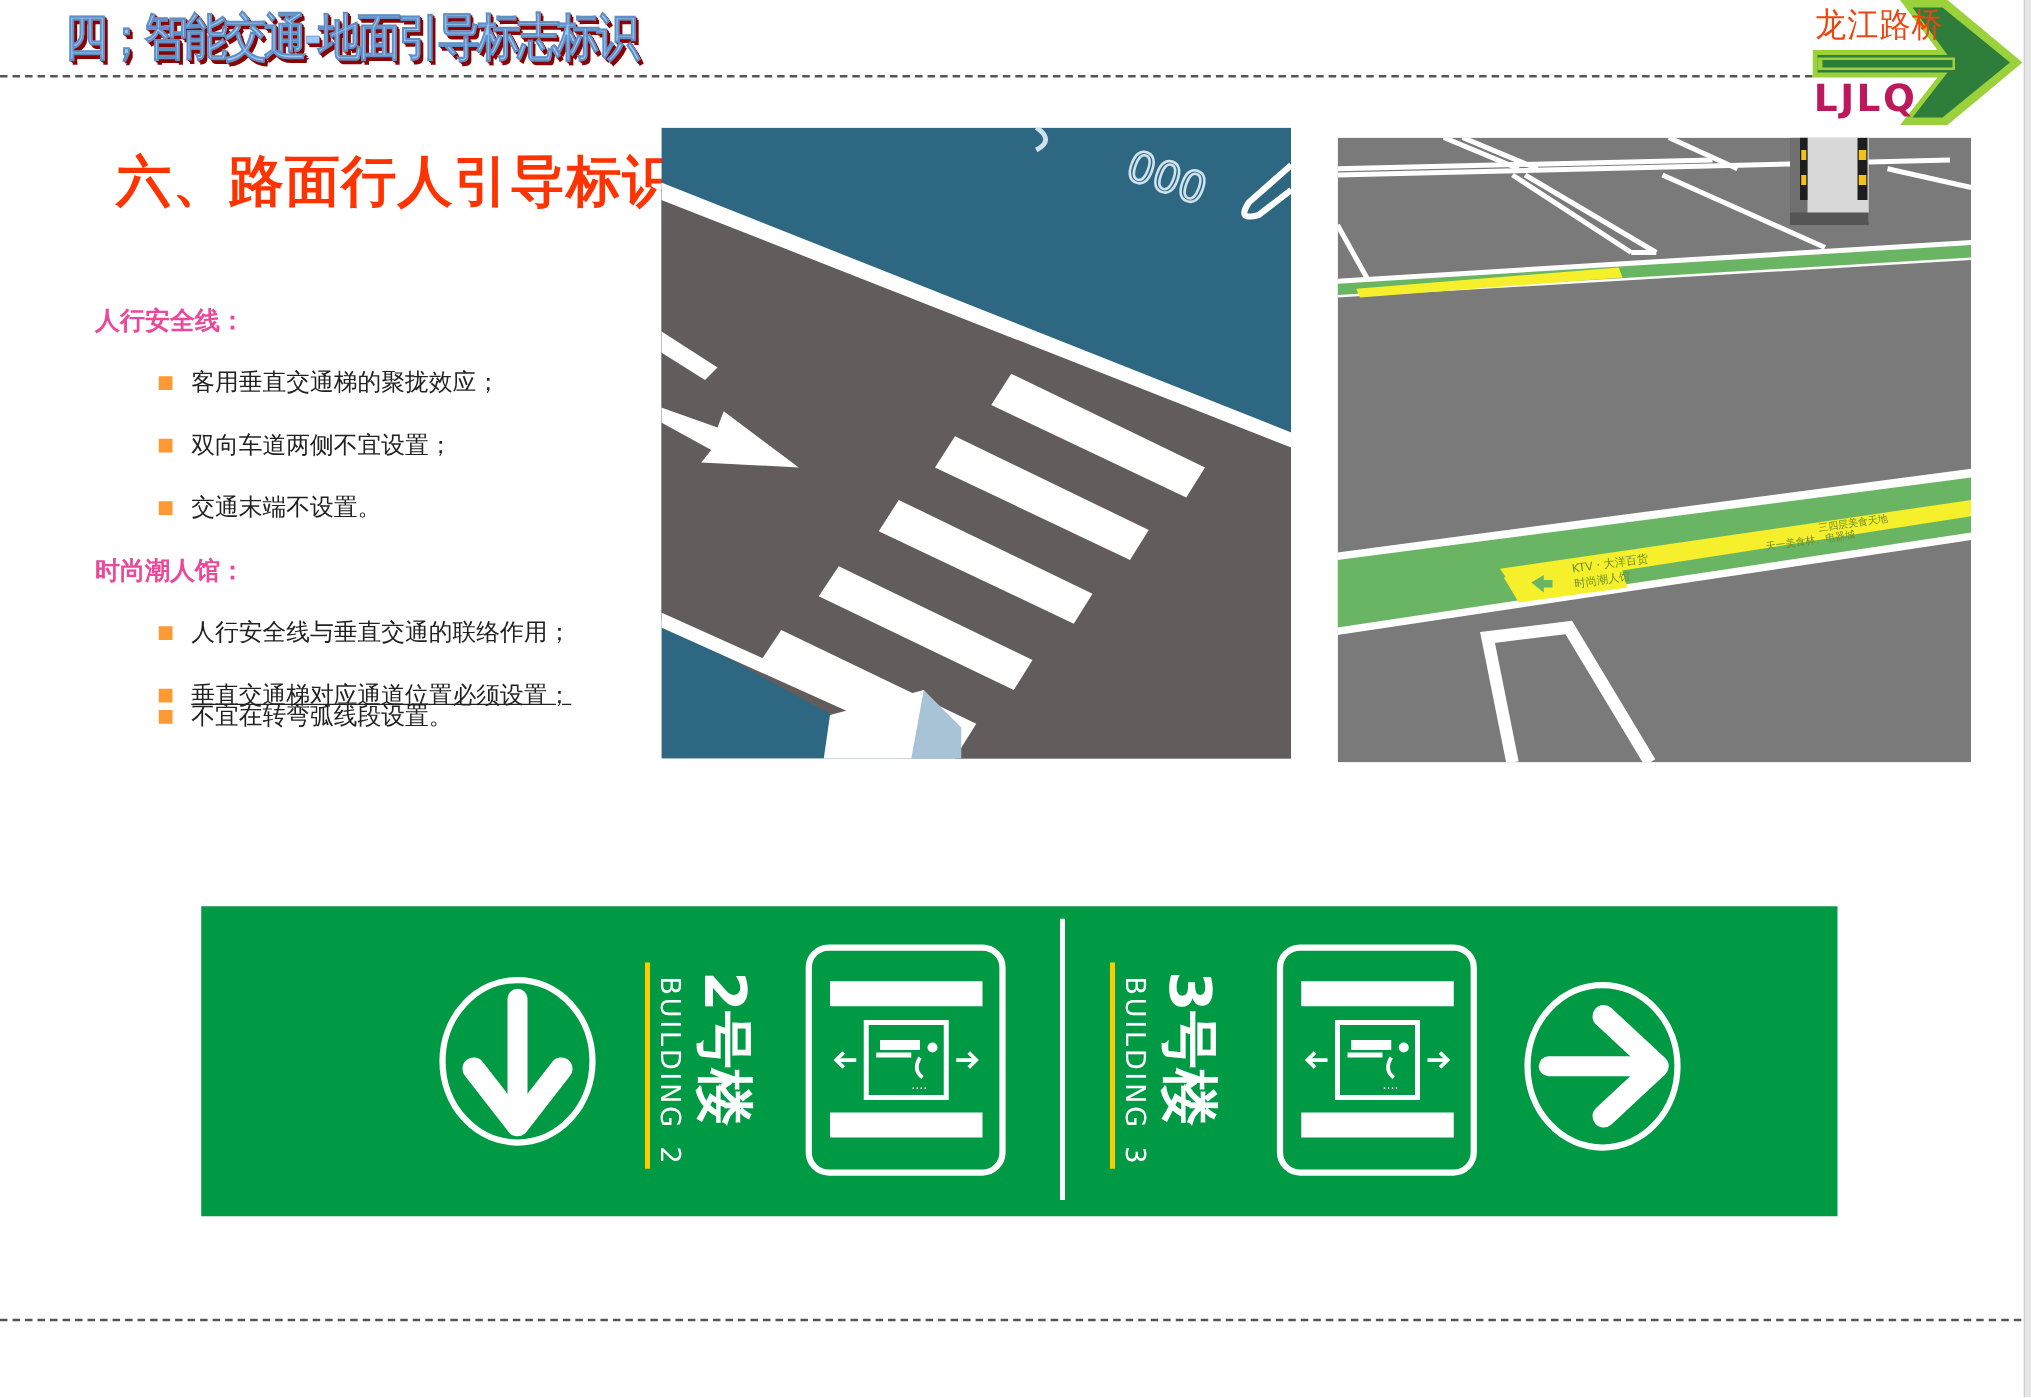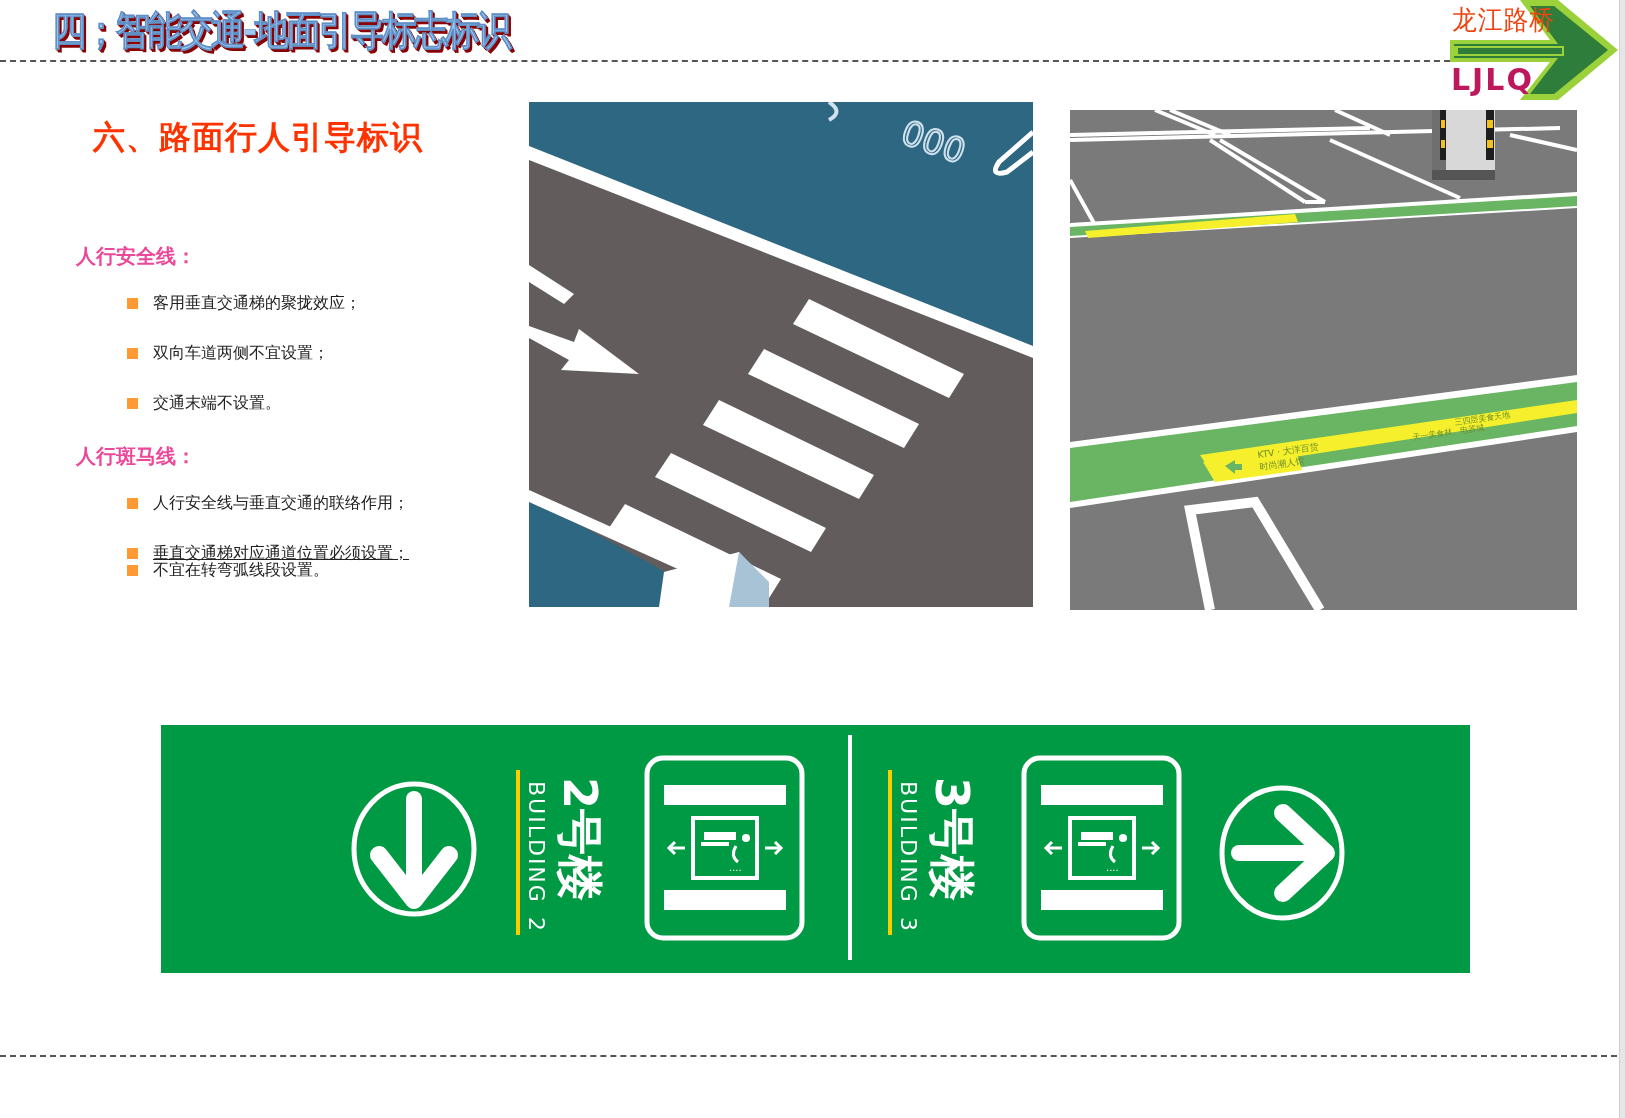--- a/index.html
+++ b/index.html
@@ -38,29 +38,29 @@
   .logo-en {
     left: 1451px; top: 62px; font-size: 30px; font-weight: bold; color: #be185d;
     font-family: "DejaVu Sans", sans-serif; letter-spacing: 2px;
   }
 
   
   .scroll-track { left: 1619px; top: 0; width: 6px; height: 1118px; background: #e6e6e6; border-left: 1px solid #cfcfcf; }
 
   
   .section-title {
-    left: 93px; top: 116px; font-size: 32px; font-weight: bold; color: #ff3300;
+    left: 93px; top: 116px; font-size: 44px; font-weight: bold; color: #ff3300;
     letter-spacing: 1px; white-space: nowrap; font-family: Liberation Mono, monospace;
   }
 
   .group-heading {
     left: 76px; font-size: 20px; font-weight: bold; color: #ec4899; white-space: nowrap;
   }
   .bullet-item {
-    left: 127px; font-size: 16px; color: #222222; white-space: nowrap;
+    left: 127px; font-size: 19px; color: #222222; white-space: nowrap;
     display: flex; align-items: center;
   }
   .bullet-sq {
     width: 11px; height: 11px; background: #ff9933; margin-right: 15px; display: inline-block;
   }
 
   
   .photo { overflow: hidden; }
   .photo svg { display: block; }
 
@@ -95,21 +95,21 @@
 </div>
 <div class="abs bullet-item" style="top:343px;">
   <span class="bullet-sq"></span>
   <span>双向车道两侧不宜设置；</span>
 </div>
 <div class="abs bullet-item" style="top:393px;align-items:center;">
   <span class="bullet-sq"></span>
   <span>交通末端不设置。</span>
 </div>
 
-<div class="abs group-heading" style="top:443px;">人行斑马线：</div>
+<div class="abs group-heading" style="top:443px;">时尚潮人馆：</div>
 <div class="abs bullet-item" style="top:493px;justify-content:center;">
   <span class="bullet-sq"></span>
   <span>人行安全线与垂直交通的联络作用；</span>
 </div>
 <div class="abs bullet-item" style="top:543px;text-decoration:underline;">
   <span class="bullet-sq"></span>
   <span>垂直交通梯对应通道位置必须设置；</span>
 </div>
 <div class="abs bullet-item" style="top:560px;align-items:center;">
   <span class="bullet-sq"></span>

